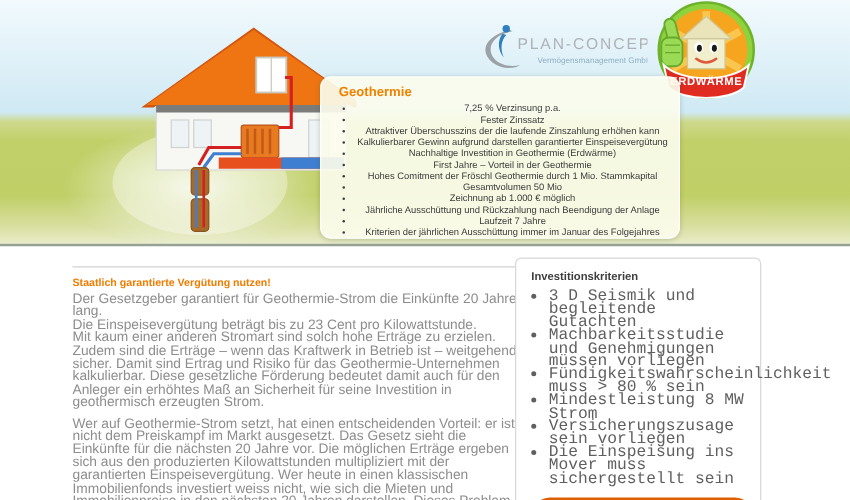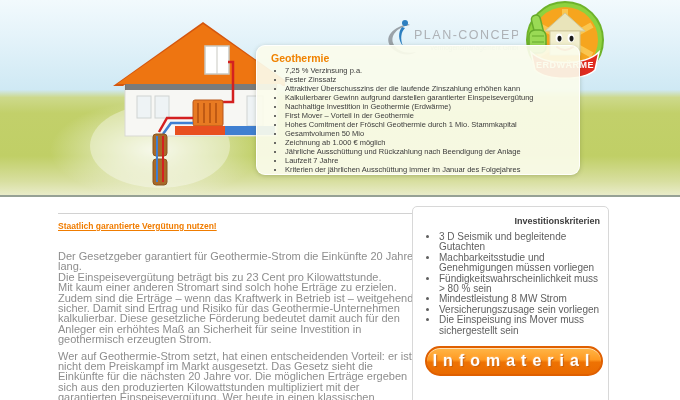--- a/index.html
+++ b/index.html
@@ -10,44 +10,44 @@
   
   .banner{position:absolute;left:0;top:0;width:680px;height:195px;
     background:
       radial-gradient(ellipse 150px 70px at 155px 150px, rgba(255,255,255,.8), rgba(255,255,255,0) 70%),
       linear-gradient(180deg,#f2fafd 0%,#e2f2f9 22%,#cfe9f4 46%,#cdd98b 50%,#c2d06a 58%,#c0cf66 80%,#d8dfa0 93%,#e9ecc9 100%);
     border-bottom:2px solid #96a195;}
   .house-svg{position:absolute;left:55px;top:6px;}
   .logo{position:absolute;left:378px;top:18px;width:140px;height:44px;cursor:pointer;}
   .badge{position:absolute;left:505px;top:0px;width:104px;height:82px;}
 
-  .infobox{position:absolute;left:256px;top:45px;width:324px;height:130px;box-sizing:border-box;
+  .infobox{position:absolute;left:256px;top:61px;width:288px;height:130px;box-sizing:border-box;
     background:rgba(251,252,235,.92);border:1px solid rgba(255,255,255,.85);
     border-radius:9px;box-shadow:0 1px 4px rgba(60,70,30,.25);
     padding:6px 8px 4px 12px;}
   .infobox-title{color:#f08200;font-weight:bold;font-size:10.5px;margin:0 0 2px 2px;}
   .infobox ul{margin:2px 0 0;padding:0 0 0 16px;}
-  .infobox li{font-size:7.5px;line-height:9px;color:#3b3b3b;}
+  .infobox li{font-size:7.5px;line-height:9px;color:#3b3b3b;text-align:center;}
 
   
   .left-col{position:absolute;left:58px;top:213px;width:362px;}
   .facts-title{margin:0 0 5px 12px;font-size:11px;font-weight:normal;
     letter-spacing:2px;color:#9d9d9d;}
   .facts-rule{border:none;border-top:1px solid #d2d2d2;margin:0 0 7px 0;}
-  .facts-subhead{margin:0 0 20px 0;font-size:8.5px;font-weight:bold;color:#f07c00;text-decoration:underline;}
+  .facts-subhead{margin:0 0 3px 0;font-size:8.5px;font-weight:bold;color:#f07c00;}
   .left-col p{margin:0 0 6px 0;font-size:11px;line-height:10.4px;color:#8d8d8d;
     white-space:pre-line;}
 
   
   .criteria-box{position:absolute;left:412px;top:206px;width:197px;height:260px;
     box-sizing:border-box;border:1px solid #d8d8d8;border-radius:5px;
     background:#fff;padding:9px 8px 10px 12px;}
-  .criteria-title{margin:0 0 6px 0;font-size:9px;font-weight:bold;color:#3d3d3d;text-align:right;}
+  .criteria-title{margin:0 0 6px 0;font-size:9px;font-weight:bold;color:#3d3d3d;}
   .criteria-box ul{margin:0 0 0 0;padding:0 0 0 14px;}
-  .criteria-box li{font-size:10px;line-height:10.4px;color:#5f5f5f;}
+  .criteria-box li{font-size:13px;line-height:10.4px;color:#5f5f5f;font-family:Liberation Mono, monospace;}
   .criteria-note{margin:9px 0 0 -2px;font-size:7.8px;line-height:10.4px;color:#5f5f5f;}
 
   .btn{display:block;box-sizing:border-box;width:178px;height:30px;margin:10px 0 0 0;
     background:linear-gradient(180deg,#ffb648 0%,#ff9a22 45%,#ee7203 55%,#e96a00 100%);
     border:2px solid #df5f00;border-radius:15px;
     color:#fff;font-weight:bold;text-align:center;line-height:26px;
     text-decoration:none;cursor:pointer;
     text-shadow:1px 1px 1px #c85a00, 0 0 2px rgba(255,255,255,.6);
     box-shadow:inset 0 1px 0 rgba(255,255,255,.6);}
   .btn-info{font-size:16px;letter-spacing:6px;}
@@ -139,21 +139,21 @@
     </svg>
 
     <div class="infobox">
       <div class="infobox-title">Geothermie</div>
       <ul>
         <li>7,25 % Verzinsung p.a.</li>
         <li>Fester Zinssatz</li>
         <li>Attraktiver Überschusszins der die laufende Zinszahlung erhöhen kann</li>
         <li>Kalkulierbarer Gewinn aufgrund darstellen garantierter Einspeisevergütung</li>
         <li>Nachhaltige Investition in Geothermie (Erdwärme)</li>
-        <li>First Mover – Vorteil in der Geothermie</li>
+        <li>First Jahre – Vorteil in der Geothermie</li>
         <li>Hohes Comitment der Fröschl Geothermie durch 1 Mio. Stammkapital</li>
         <li>Gesamtvolumen 50 Mio</li>
         <li>Zeichnung ab 1.000 € möglich</li>
         <li>Jährliche Ausschüttung und Rückzahlung nach Beendigung der Anlage</li>
         <li>Laufzeit 7 Jahre</li>
         <li>Kriterien der jährlichen Ausschüttung immer im Januar des Folgejahres</li>
       </ul>
     </div>
   </div>
 

